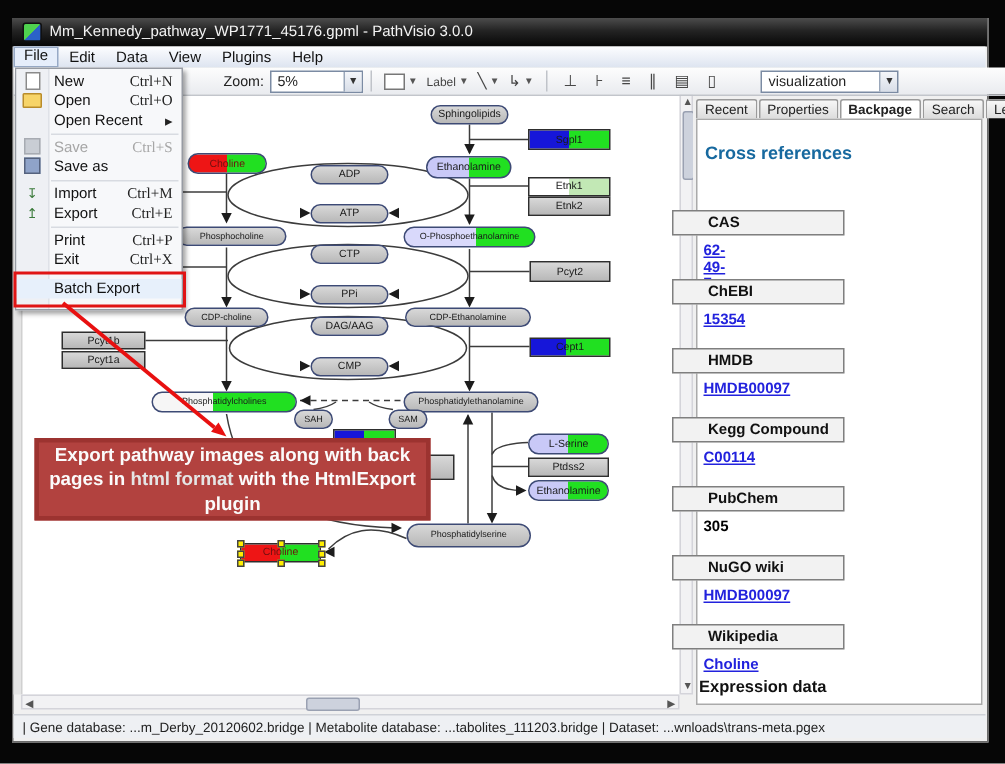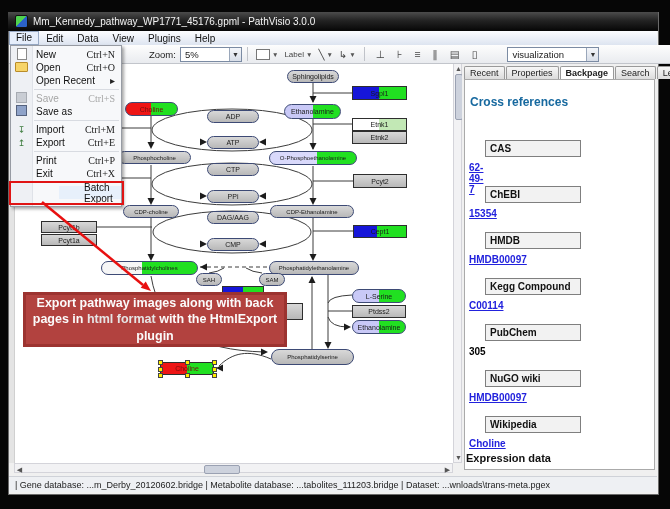--- a/index.html
+++ b/index.html
@@ -45,22 +45,22 @@
   .sb .thumb{position:absolute;background:#cdd2dd;border:1px solid #9aa1b2;border-radius:2px;}
   .sb .arr{position:absolute;font-size:7px;color:#555;line-height:9px;text-align:center;width:9px;}
   
   #right-panel{left:462px;top:63px;width:195px;height:413px;background:#f0f0f0;}
   #tabs{left:464px;top:66px;height:13px;display:flex;font-size:9px;color:#222;}
   .tab{border:1px solid #9a9a9a;border-bottom:none;background:linear-gradient(180deg,#f7f7f7,#dcdcdc);
     padding:0 5px;height:12px;line-height:12px;margin-right:1px;border-radius:2px 2px 0 0;}
   .tab.active{background:#fff;height:13px;font-weight:bold;}
   #panel-body{left:464px;top:79px;width:191px;height:391px;background:#fff;border:1px solid #aaa;box-sizing:border-box;overflow:hidden;}
   #bp-heading{left:470px;top:95px;font-size:12px;font-weight:bold;color:#17699f;}
-  .bp-box{position:absolute;left:485px;width:90px;height:15px;background:#f2f2f2;border:1px solid #7f7f7f;
-    font-size:10px;font-weight:bold;color:#111;line-height:15px;padding-left:4px;box-sizing:content-box;}
+  .bp-box{position:absolute;left:448px;width:90px;height:15px;background:#f2f2f2;border:1px solid #7f7f7f;
+    font-size:10px;font-weight:bold;color:#111;line-height:15px;padding-left:23px;box-sizing:content-box;}
   .bp-val{position:absolute;left:469px;font-size:10px;font-weight:bold;}
   .bp-val.link{color:#2222dd;text-decoration:underline;}
   #bp-footer{left:466px;top:452px;font-size:11px;font-weight:bold;color:#111;}
   
   #statusbar{left:9px;top:476px;width:648px;height:16px;background:#eef0f3;border-top:1px solid #cfd2d8;
     font-size:9px;color:#222;line-height:16px;padding-left:6px;box-sizing:border-box;white-space:nowrap;overflow:hidden;}
   
   #file-menu{left:10px;top:45px;width:110px;height:160px;background:#f7f8fa;border:1px solid #979ba3;
     box-shadow:2px 2px 3px rgba(0,0,0,.35);font-size:10px;color:#111;}
   #file-menu .gutter{position:absolute;left:0;top:0;width:21px;height:100%;background:#eef0f4;border-right:1px solid #dfe2e8;}
@@ -384,21 +384,21 @@
       <div class="fm-row">
         <span class="ic"></span>
         <span class="lbl">Print</span>
         <span class="sc">Ctrl+P</span>
       </div>
       <div class="fm-row">
         <span class="ic"></span>
         <span class="lbl">Exit</span>
         <span class="sc">Ctrl+X</span>
       </div>
-      <div class="fm-row hl" style="margin-top: 6px; margin-left: 48px;">
+      <div class="fm-row hl" style="margin-top: 6px;">
         <span class="ic"></span>
         <span class="lbl">Batch Export</span>
         <span class="sc"></span>
       </div>
     </div>
 </div>
 <div class="abs" id="batch-red-box"></div>
 
 <svg class="abs layer" viewBox="0 0 670 509" style="z-index:30;">
   <line x1="42" y1="202" x2="143" y2="285" stroke="#e81010" stroke-width="2.5"></line>

